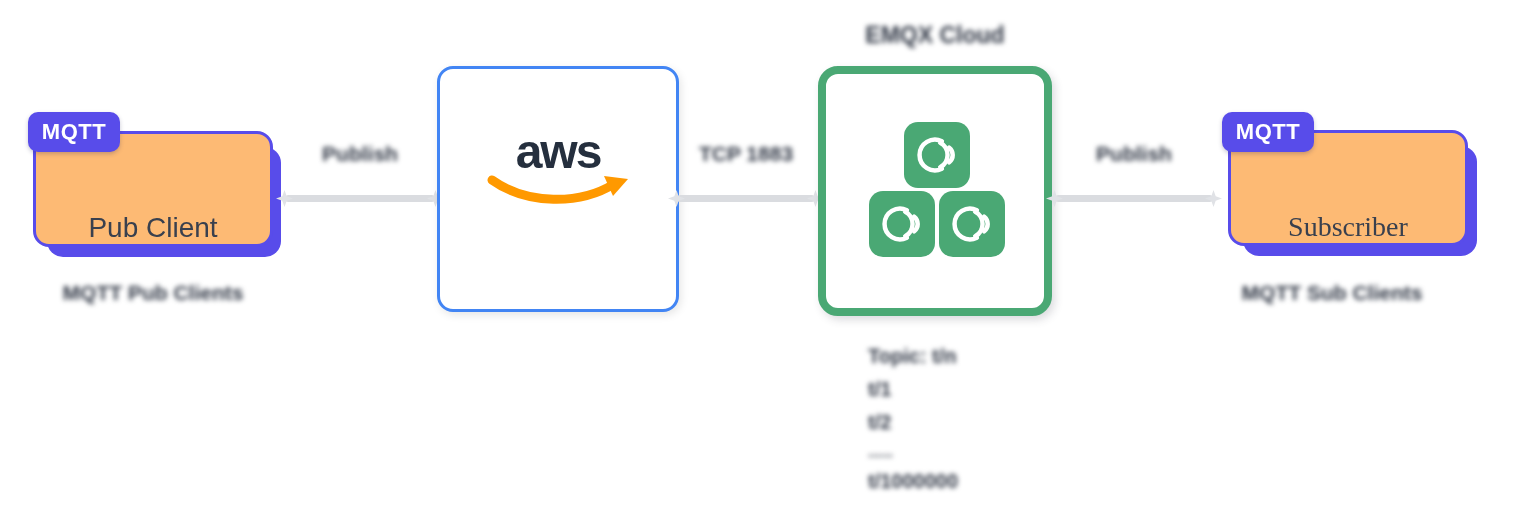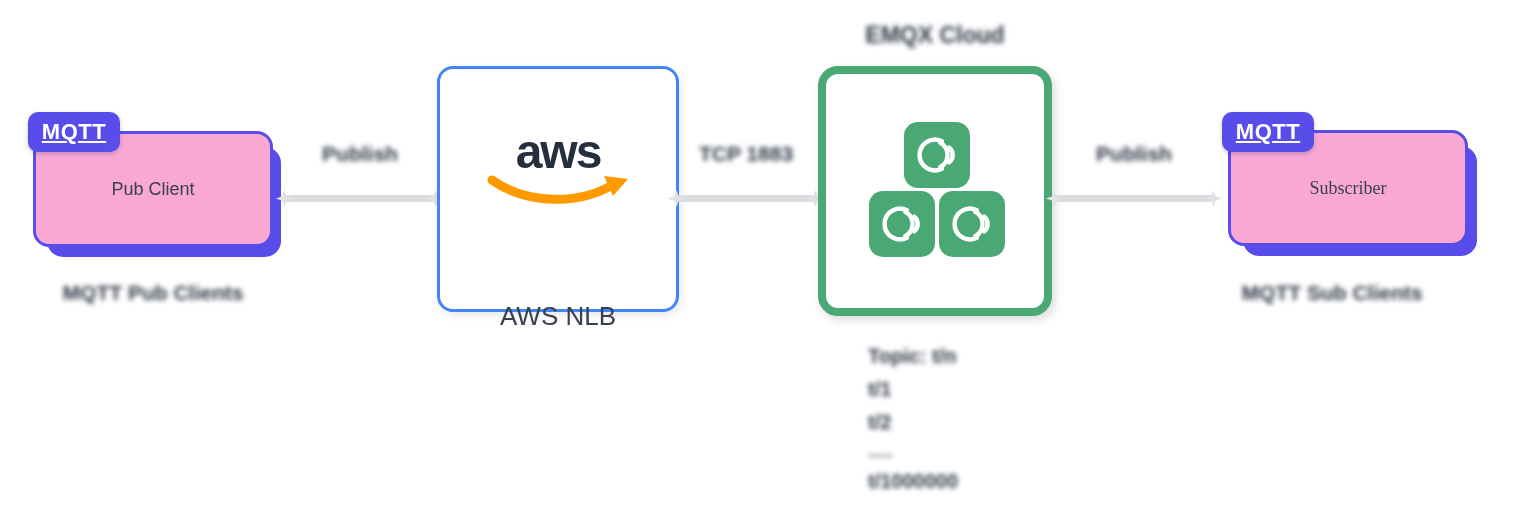--- a/index.html
+++ b/index.html
@@ -3,30 +3,29 @@
 <meta charset="utf-8">
 <style>
   html,body{margin:0;padding:0;background:#ffffff;}
   .stage{
     position:relative;width:1536px;height:516px;background:#ffffff;overflow:hidden;
     font-family:"Liberation Sans", sans-serif;color:#3B4253;
   }
   
   .card-shadow{position:absolute;background:#584CEA;border-radius:16px;}
   .client-card{
-    position:absolute;background:#f9a8d4;border:3px solid #584CEA;border-radius:16px;
-    display:flex;align-items:center;justify-content:center;
-    font-size:18px;font-weight:500;color:#39404E;
+    position:absolute;background:#fdba74;border:3px solid #584CEA;border-radius:16px;
+    display:flex;align-items:flex-end;justify-content:center;
+    font-size:28px;font-weight:500;color:#39404E;
   }
   .mqtt-badge{
     position:absolute;background:#584CEA;color:#ffffff;border-radius:10px;
     display:flex;align-items:center;justify-content:center;
     font-size:22px;font-weight:700;letter-spacing:.5px;
     box-shadow:0 2px 4px rgba(40,40,90,.25);
-    text-decoration:underline;
   }
   .caption{
     position:absolute;text-align:center;font-size:21px;font-weight:700;color:#2F3644;
   }
   .blurred{filter:blur(2.6px);}
   
   .arrow{position:absolute;height:20px;}
   .arrow .line{
     position:absolute;left:9px;right:9px;top:7px;height:7px;background:#DADCE0;border-radius:4px;
   }
@@ -98,21 +97,20 @@
   </div>
 
   <div class="nlb-box">
     <div class="aws-logo">
       <span class="aws-word">aws</span>
       <svg class="aws-swoosh" width="152" height="34" viewBox="0 0 152 34">
         <path d="M10 5 C 45 30, 98 30, 132 9" fill="none" stroke="#FF9900" stroke-width="9" stroke-linecap="round"></path>
         <path d="M122 1 L146 4 L131 21 Z" fill="#FF9900"></path>
       </svg>
     </div>
-    <div class="nlb-label">AWS NLB</div>
   </div>
 
   <div class="arrow" style="left:668px;top:188px;width:156px;">
     <div class="arrow-label blurred">TCP 1883</div>
     <div class="line"></div>
     <div class="spark left"></div>
     <div class="spark right"></div>
   </div>
 
   <div class="cluster-title blurred">EMQX Cloud</div>

